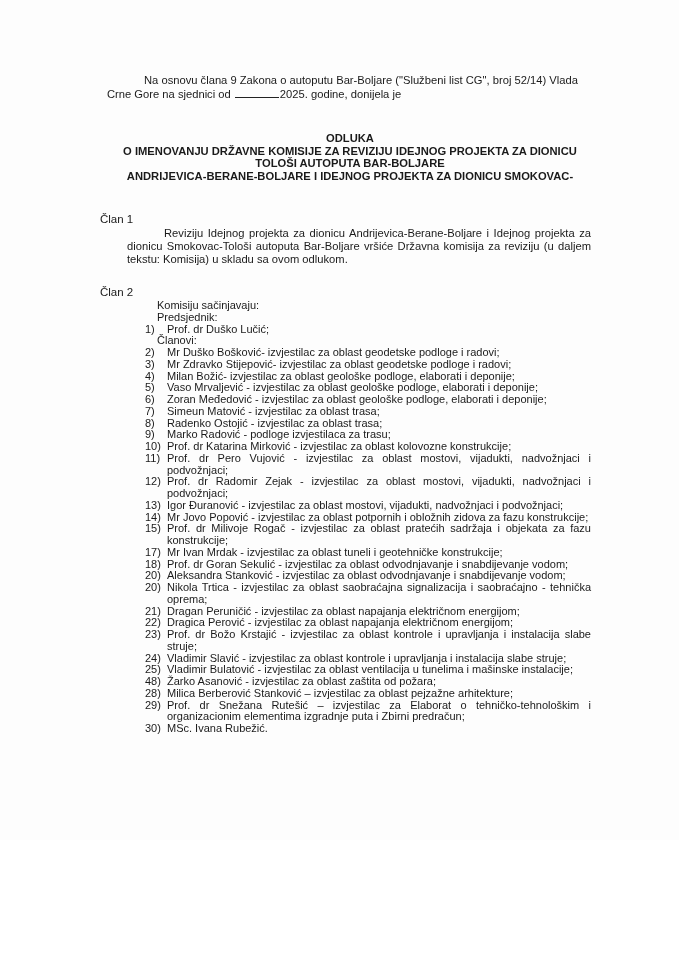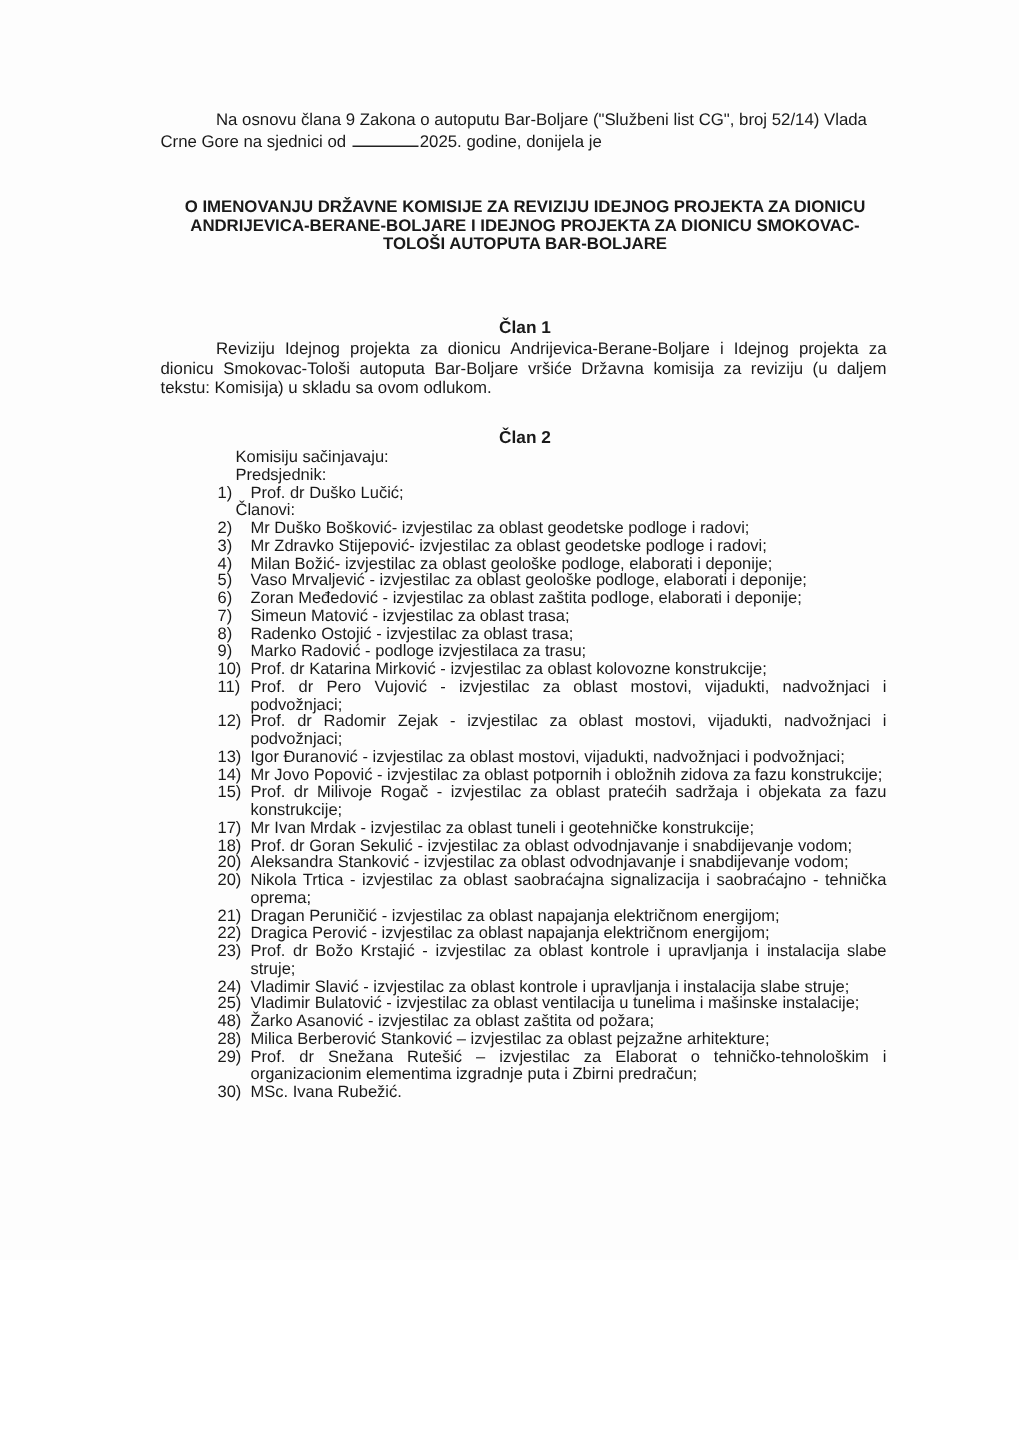--- a/index.html
+++ b/index.html
@@ -3,45 +3,46 @@
 <meta charset="utf-8">
 <style>
   html, body { margin: 0; padding: 0; background: #ffffff; }
   body { width: 679px; height: 960px; position: relative; overflow: hidden;
          font-family: "Liberation Sans", sans-serif; color: #1a1a1a; }
   .page { position: absolute; left: 0; top: 0; width: 679px; height: 840px; background: #fdfdfd; }
   .preamble { position: absolute; left: 107px; top: 74px; width: 484px; font-size: 11.2px; line-height: 13px; }
   .preamble .p1 { text-indent: 37px; }
   .blank { display: inline-block; width: 44px; border-bottom: 1px solid #222; height: 10px; vertical-align: baseline; margin: 0 1px; }
   .title { position: absolute; left: 100px; top: 132px; width: 500px; text-align: center; font-weight: bold; font-size: 11.2px; line-height: 12.6px; }
-  .clan { position: absolute; left: 100px; width: 500px; text-align: center; font-weight: bold; font-size: 11.5px; }
+  .clan { position: absolute; left: 100px; width: 500px; text-align: left; font-weight: normal; font-size: 11.5px; }
   .clan1 { top: 213px; }
   .clan2 { top: 286px; }
   .art1 { position: absolute; left: 107px; top: 227px; width: 484px; font-size: 11.2px; line-height: 13px; text-align: justify; }
-  .art1 .ind { text-indent: 37px; }
+  .art1 .ind { text-indent: 37px; margin-left: 20px; }
   .list { position: absolute; left: 145px; top: 300px; width: 446px; font-size: 11px; line-height: 11.75px; }
   .lbl { display: block; padding-left: 12px; }
   .item { display: flex; }
   .num { width: 22px; flex: 0 0 22px; }
   .txt { flex: 1; text-align: justify; }
 </style>
 </head>
 <body>
 
 <div class="page">
 
   <div class="preamble">
     <div class="p1">Na osnovu člana 9 Zakona o autoputu Bar-Boljare ("Službeni list CG", broj 52/14) Vlada</div>
     <div><span>Crne Gore na sjednici od </span><span class="blank"></span><span>2025. godine, donijela je</span></div>
   </div>
 
   <div class="title">
+    <div>ODLUKA</div>
     <div>O IMENOVANJU DRŽAVNE KOMISIJE ZA REVIZIJU IDEJNOG PROJEKTA ZA DIONICU</div>
+    <div>TOLOŠI AUTOPUTA BAR-BOLJARE</div>
     <div>ANDRIJEVICA-BERANE-BOLJARE I IDEJNOG PROJEKTA ZA DIONICU SMOKOVAC-</div>
-    <div>TOLOŠI AUTOPUTA BAR-BOLJARE</div>
   </div>
 
   <div class="clan clan1">Član 1</div>
   <div class="art1">
     <div class="ind">Reviziju Idejnog projekta za dionicu Andrijevica-Berane-Boljare i Idejnog projekta za dionicu Smokovac-Tološi autoputa Bar-Boljare vršiće Državna komisija za reviziju (u daljem tekstu: Komisija) u skladu sa ovom odlukom.</div>
   </div>
 
   <div class="clan clan2">Član 2</div>
 
   <div class="list" id="member-list">
@@ -65,21 +66,21 @@
       <div class="item">
           <span class="num">4)</span>
           <span class="txt">Milan Božić- izvjestilac za oblast geološke podloge, elaborati i deponije;</span>
         </div>
       <div class="item">
           <span class="num">5)</span>
           <span class="txt">Vaso Mrvaljević - izvjestilac za oblast geološke podloge, elaborati i deponije;</span>
         </div>
       <div class="item">
           <span class="num">6)</span>
-          <span class="txt">Zoran Međedović - izvjestilac za oblast zaštita podloge, elaborati i deponije;</span>
+          <span class="txt">Zoran Međedović - izvjestilac za oblast geološke podloge, elaborati i deponije;</span>
         </div>
       <div class="item">
           <span class="num">7)</span>
           <span class="txt">Simeun Matović - izvjestilac za oblast trasa;</span>
         </div>
       <div class="item">
           <span class="num">8)</span>
           <span class="txt">Radenko Ostojić - izvjestilac za oblast trasa;</span>
         </div>
       <div class="item">

